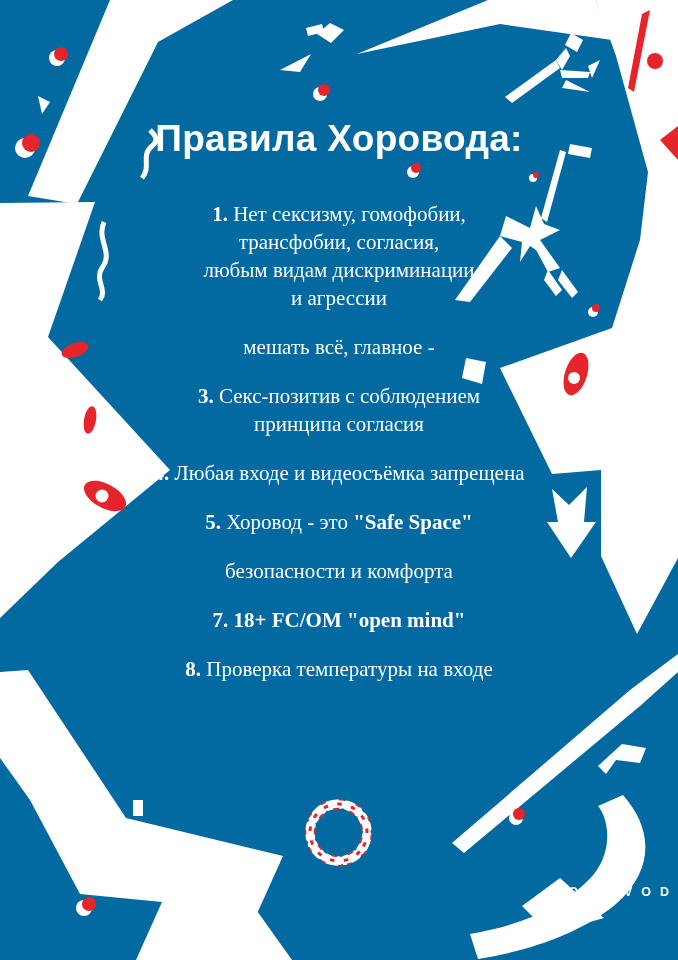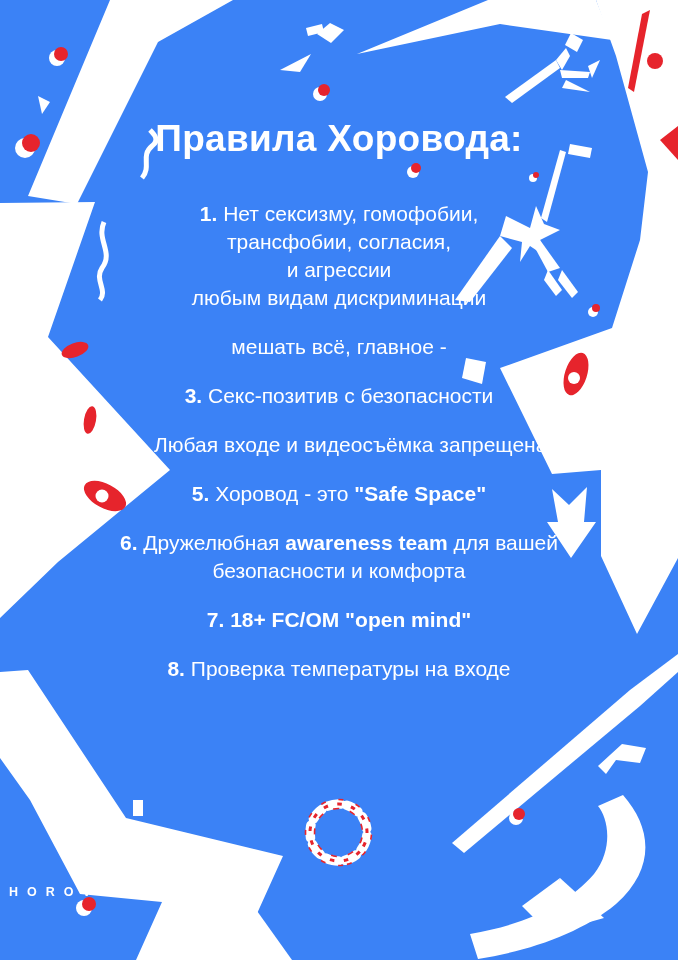--- a/index.html
+++ b/index.html
@@ -1,38 +1,38 @@
 <!DOCTYPE html>
 <html><head>
 <meta charset="utf-8">
 <style>
   html,body{margin:0;padding:0;}
   body{
     width:678px;height:960px;overflow:hidden;
     font-family:"Liberation Sans","DejaVu Sans",sans-serif;
     background:#e6242c;
   }
-  .poster{position:relative;width:678px;height:960px;background:#3b82f6;overflow:hidden;}
+  .poster{position:relative;width:678px;height:960px;background:#0369a1;overflow:hidden;}
   .collage{position:absolute;left:0;top:0;width:678px;height:960px;z-index:1;}
   .content{
     position:absolute;left:0;right:0;top:118px;z-index:2;
     text-align:center;color:#ffffff;
   }
   .title{
     font-size:37px;font-weight:600;letter-spacing:.3px;
     margin:0 0 40px 0;
   }
-  .rules{margin:16px;padding:0;}
+  .rules{margin:16px;padding:0;font-family:Liberation Serif, serif;}
   .rule{font-size:21px;line-height:28px;font-weight:400;margin:0 0 21px 0;}
   .num{font-weight:700;}
   .b{font-weight:700;}
   .logo-ring{position:absolute;left:294px;top:788px;z-index:2;}
   .wordmark{
     position:absolute;left:0;right:0;top:885px;z-index:2;
-    text-align:left;text-indent:9px;
+    text-align:right;text-indent:9px;
     color:#ffffff;font-size:12.5px;font-weight:700;letter-spacing:9px;
   }
 </style>
 </head>
 <body>
 
 <div class="poster">
 
   <svg class="collage" viewBox="0 0 678 960" xmlns="http://www.w3.org/2000/svg">
     <g fill="#ffffff">
@@ -130,46 +130,45 @@
 
   <div class="content">
     <h1 class="title">Правила Хоровода:</h1>
 
     <div class="rules">
 
       <div class="rule">
         <div class="line"><span class="num">1.</span>
           <span>Нет сексизму, гомофобии,</span><span class="b"></span><span></span></div>
         <div class="line"><span>трансфобии, согласия,</span></div>
+        <div class="line"><span>любым видам дискриминации</span></div>
         <div class="line"><span>и агрессии</span></div>
-        <div class="line"><span>любым видам дискриминации</span></div>
       </div>
 
       <div class="rule">
         <div class="line"><span>мешать всё, главное -</span></div>
       </div>
 
       <div class="rule">
         <div class="line"><span class="num">3.</span>
-          <span>Секс-позитив с безопасности</span></div>
+          <span>Секс-позитив с соблюдением</span></div>
+        <div class="line"><span>принципа согласия</span></div>
       </div>
 
       <div class="rule">
         <div class="line"><span class="num">4.</span>
           <span>Любая входе и видеосъёмка запрещена</span></div>
       </div>
 
       <div class="rule">
         <div class="line"><span class="num">5.</span>
           <span>Хоровод - это </span><span class="b">"Safe Space"</span></div>
       </div>
 
       <div class="rule">
-        <div class="line"><span class="num">6.</span>
-          <span>Дружелюбная </span><span class="b">awareness team</span><span> для вашей</span></div>
         <div class="line"><span>безопасности и комфорта</span></div>
       </div>
 
       <div class="rule">
         <div class="line"><span class="num">7.</span>
           <span class="b">18+ FC/OM "open mind"</span></div>
       </div>
 
       <div class="rule">
         <div class="line"><span class="num">8.</span>

